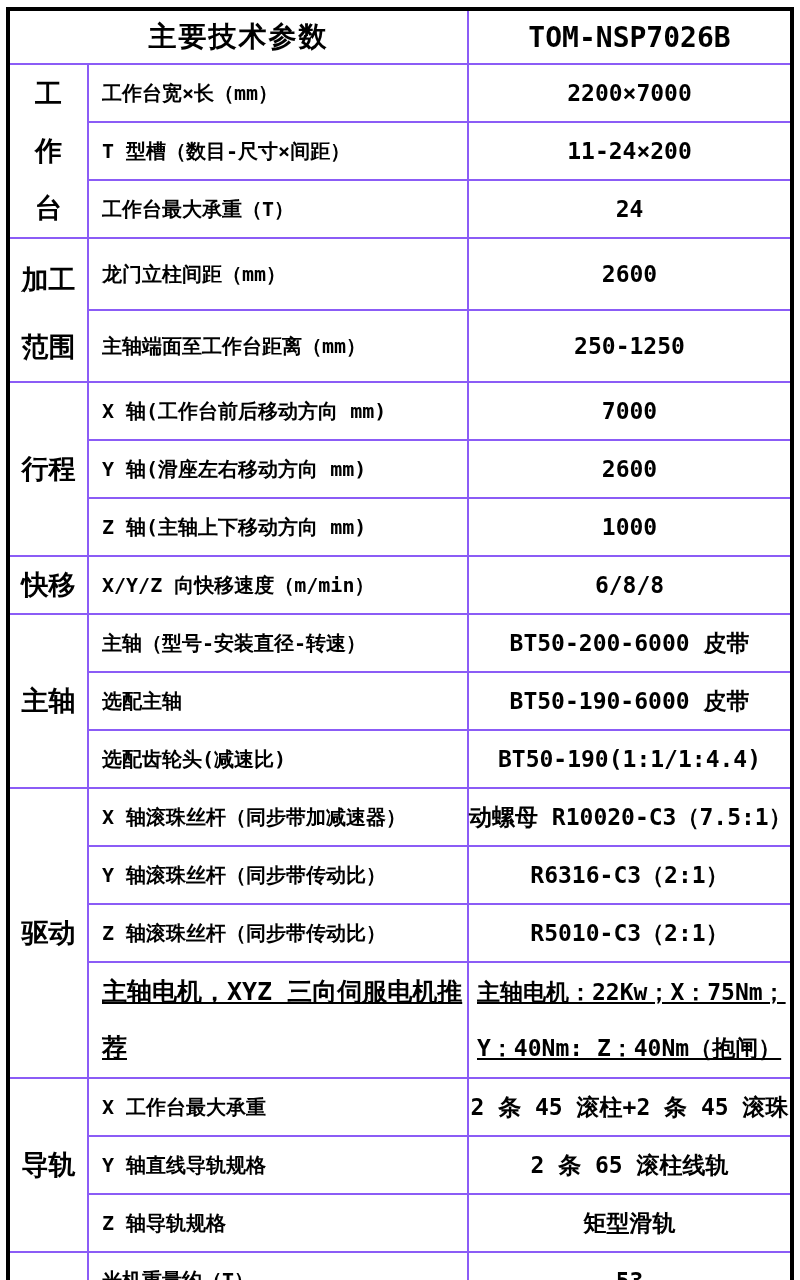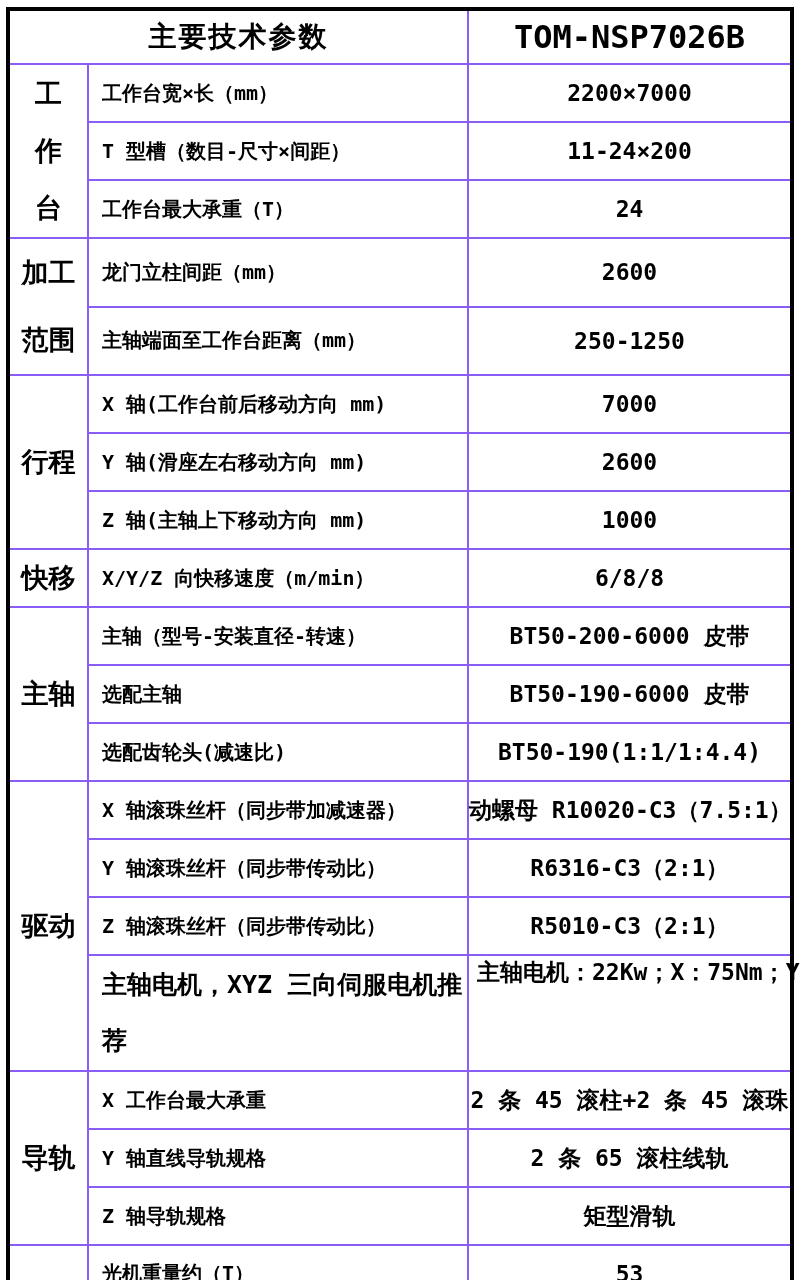--- a/index.html
+++ b/index.html
@@ -21,66 +21,66 @@
     margin: 7px auto 0 auto;
     border: 4px solid #000;
   }
   .spec-table td {
     border: 2px solid #8b5cf6;
     padding: 0;
     vertical-align: middle;
   }
   tr.row-header { height: 55px; }
   tr.row       { height: 58px; }
-  tr.row-double{ height: 116px; }
+  tr.row-double{ height: 116px; text-decoration: underline; }
 
   td.title-cell {
     text-align: center;
     font-size: 28px;
     letter-spacing: 2px;
   }
   td.model-cell {
     text-align: center;
-    font-size: 32px;
+    font-size: 28px;
   }
   td.group-cell {
     text-align: center;
     font-size: 27px;
     padding: 0;
   }
   .group-stack {
     display: flex;
     flex-direction: column;
     justify-content: space-around;
     align-items: center;
     width: 100%;
   }
   .group-stack.stack-3 { height: 170px; }
-  .group-stack.stack-2 { height: 135px; }
+  .group-stack.stack-2 { height: 135px; margin-top: 7px; }
 
   td.pname {
     text-align: left;
     font-size: 20px;
     padding-left: 13px;
     padding-right: 2px;
   }
   td.pname-wrap {
     font-size: 25px;
     line-height: 56px;
     word-break: break-all;
   }
   td.pval {
     text-align: center;
     font-size: 23px;
     white-space: nowrap;
   }
   td.pval-lines { padding: 0; }
   .val-stack {
     display: flex;
-    flex-direction: row;
+    flex-direction: column;
     justify-content: space-around;
     align-items: flex-start;
     height: 112px;
     padding-left: 8px;
     font-size: 23px;
     white-space: nowrap;
   }
 </style>
 </head>
 <body>

